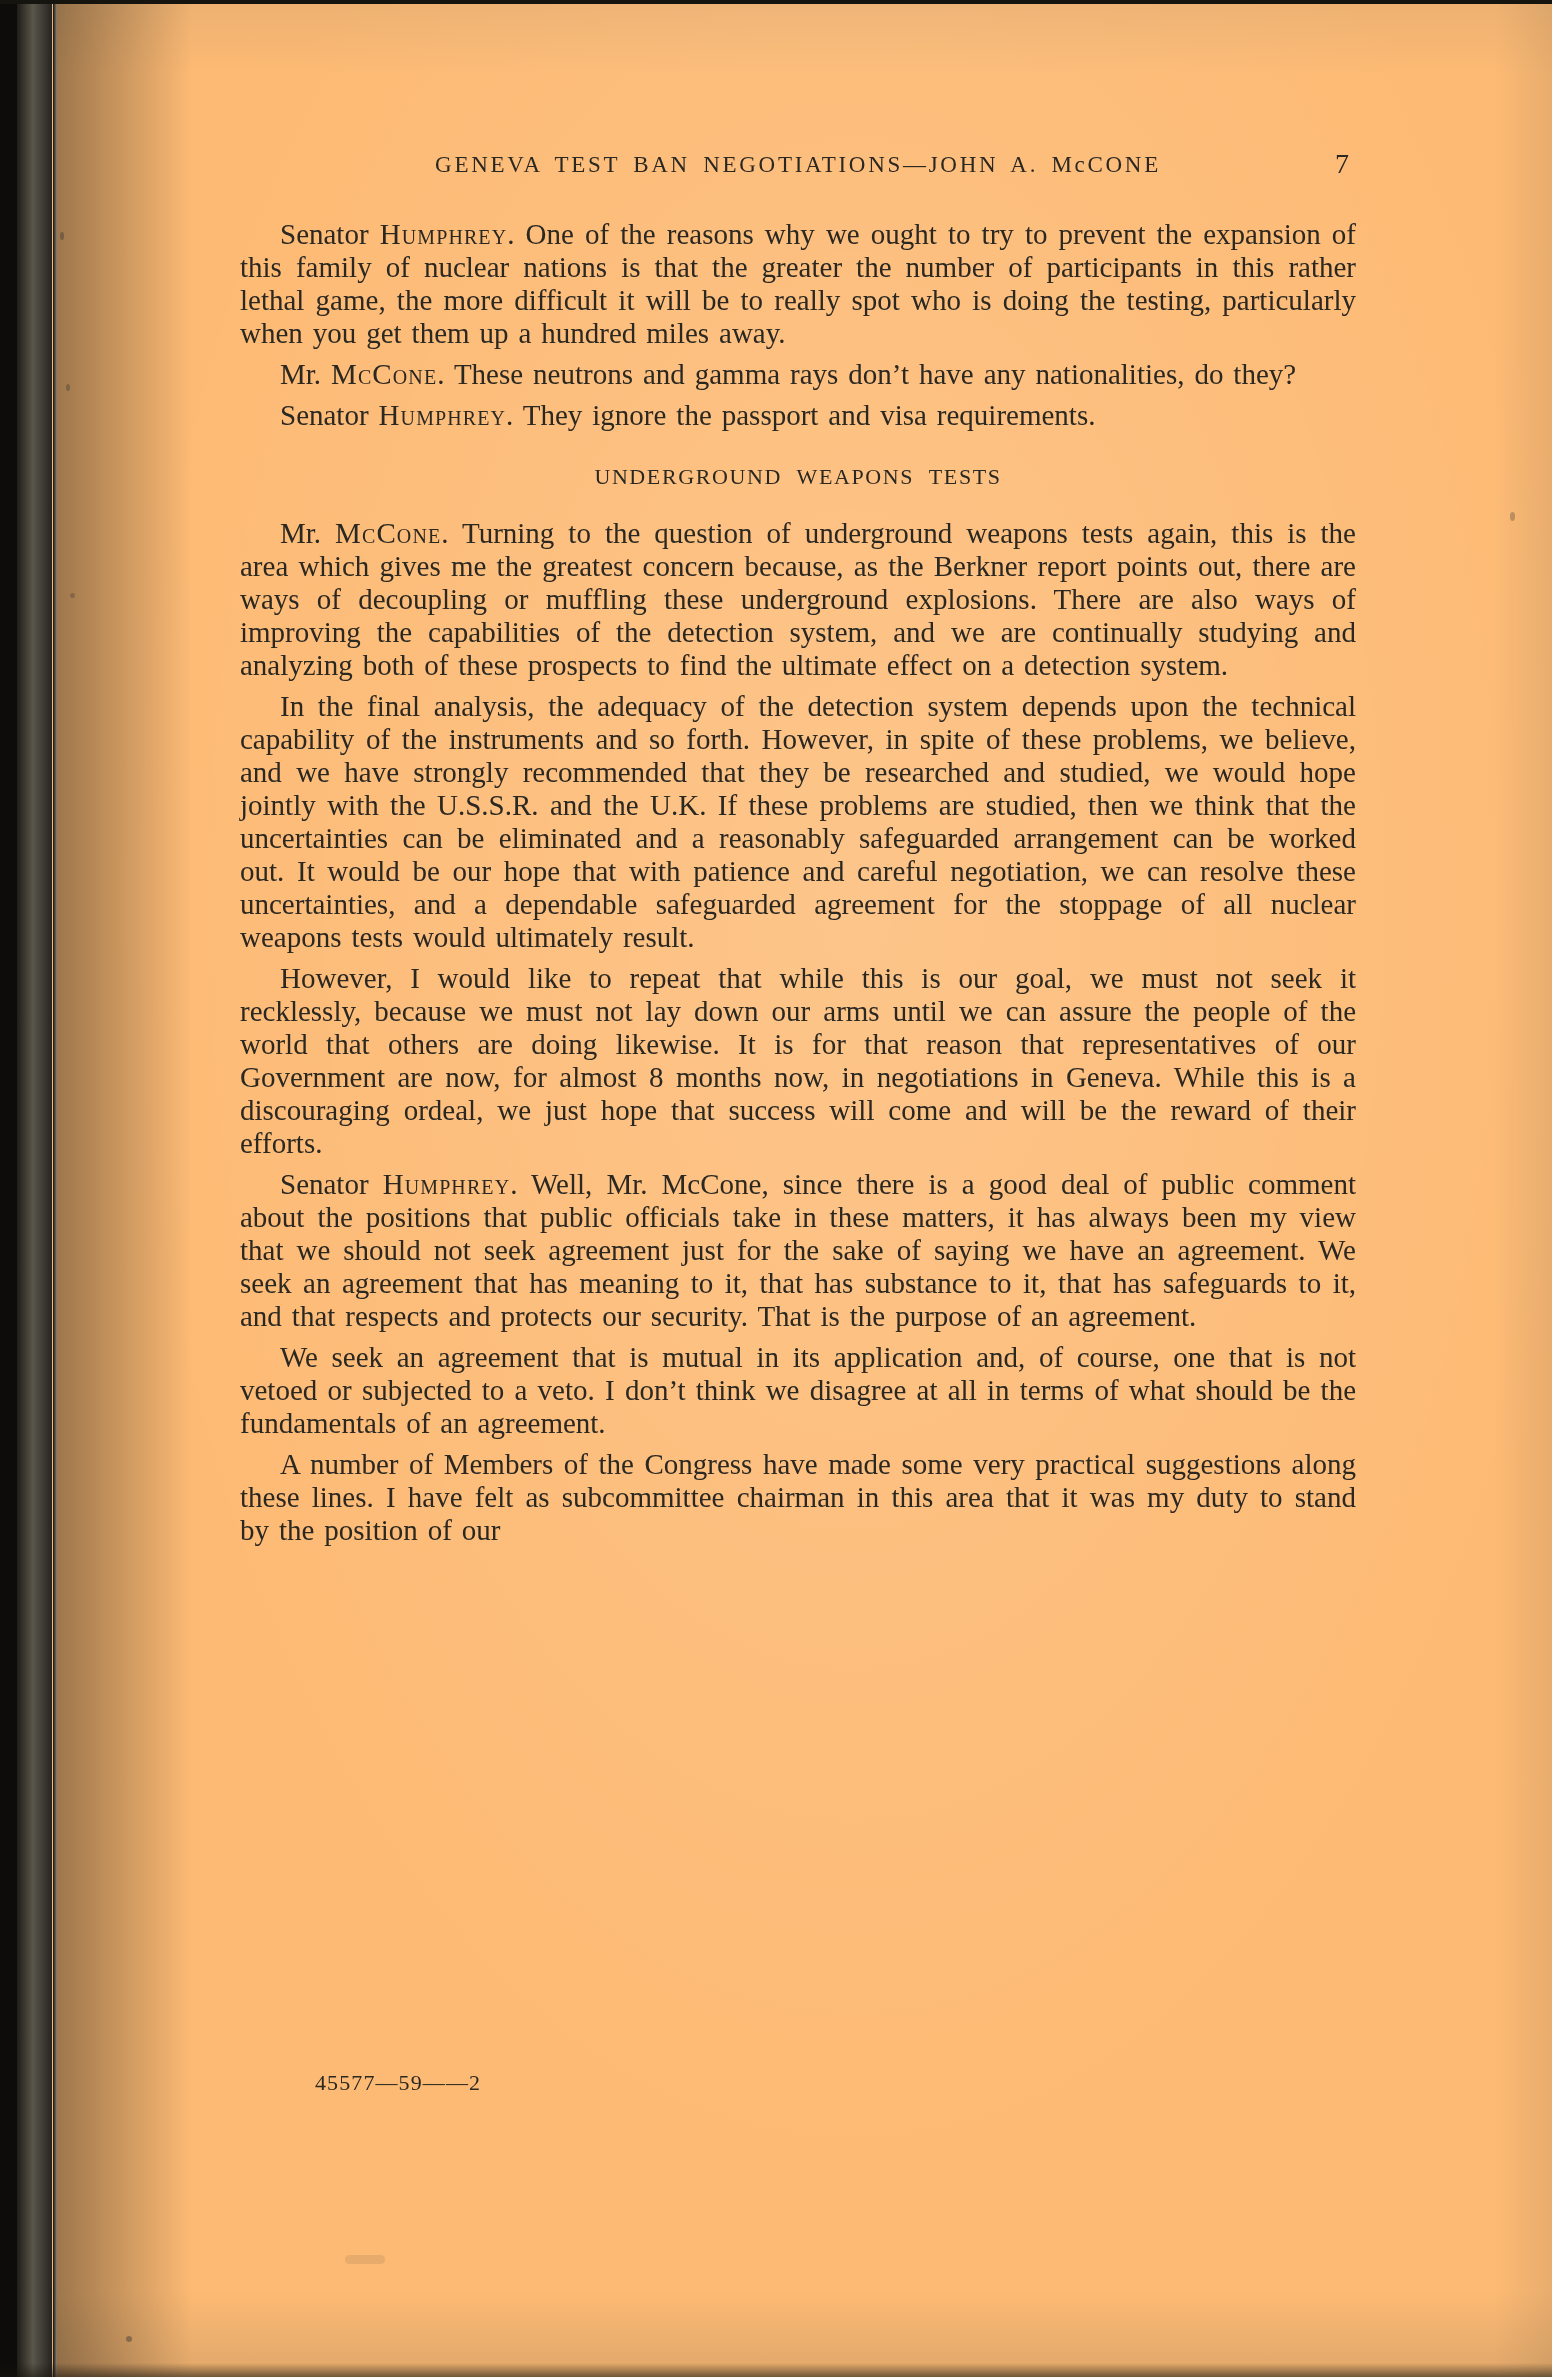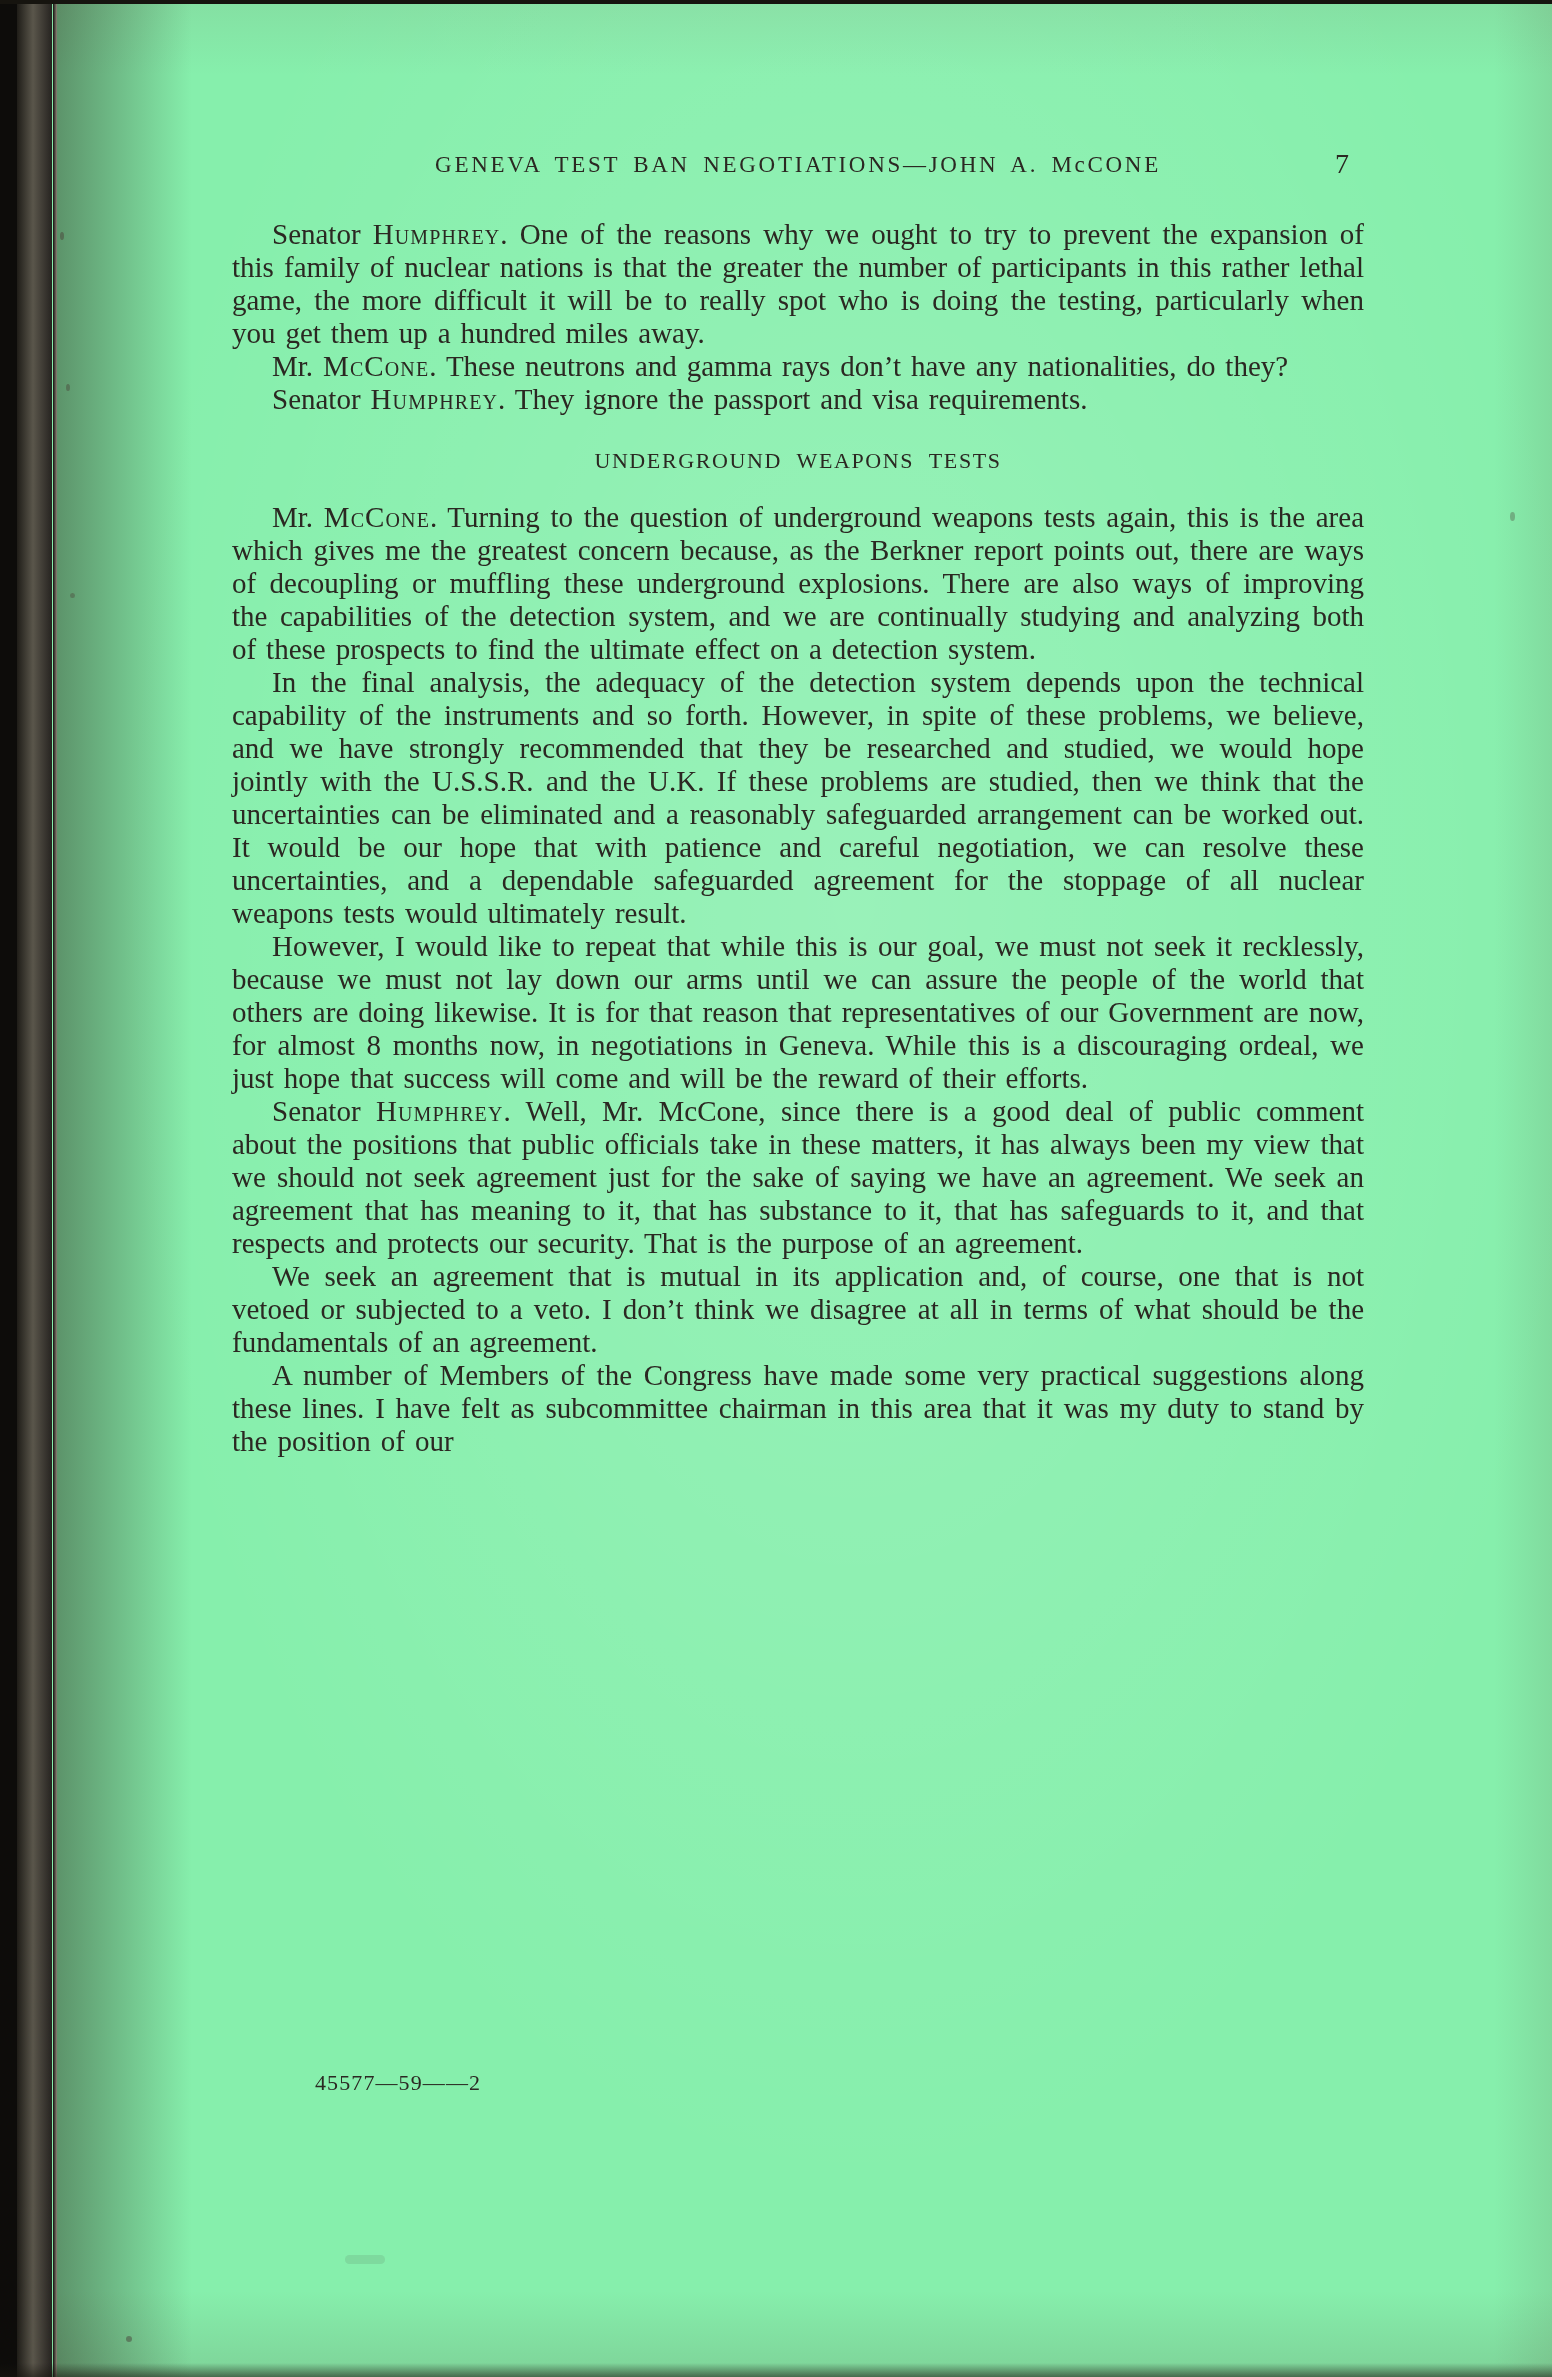--- a/index.html
+++ b/index.html
@@ -6,21 +6,21 @@
   body {
     width: 1553px;
     height: 2377px;
     background: #14120e;
     font-family: "Liberation Serif", "DejaVu Serif", serif;
   }
   .scan {
     position: relative;
     width: 1553px;
     height: 2377px;
-    background: #86efac;
+    background: #fdba74;
     overflow: hidden;
   }
   .paper-tone {
     position: absolute; inset: 0; pointer-events: none;
     background:
       radial-gradient(ellipse at 55% 38%, rgba(255,255,255,0.16), rgba(0,0,0,0) 62%),
       linear-gradient(180deg, rgba(120,110,90,0.12), rgba(0,0,0,0) 75px),
       linear-gradient(0deg, rgba(90,80,60,0.18), rgba(0,0,0,0) 86px),
       linear-gradient(270deg, rgba(90,80,60,0.13), rgba(0,0,0,0) 59px);
   }
@@ -54,21 +54,21 @@
     font-size: 28px;
   }
   .body-text {
     margin-top: 28px;
     font-size: 29px;
     line-height: 33px;
     text-align: justify;
     word-spacing: 2.7px;
     color: #2b2822;
   }
-  .para { margin: 0; text-indent: 40px; }
+  .para { margin: 8px; text-indent: 40px; }
   .sc { font-variant: small-caps; letter-spacing: 1.1px; }
   .section-heading {
     font-size: 22px;
     line-height: 27px;
     text-align: center;
     letter-spacing: 1.6px;
     word-spacing: 8px;
     margin: 31px 0 27px 0;
     text-indent: 0;
   }

